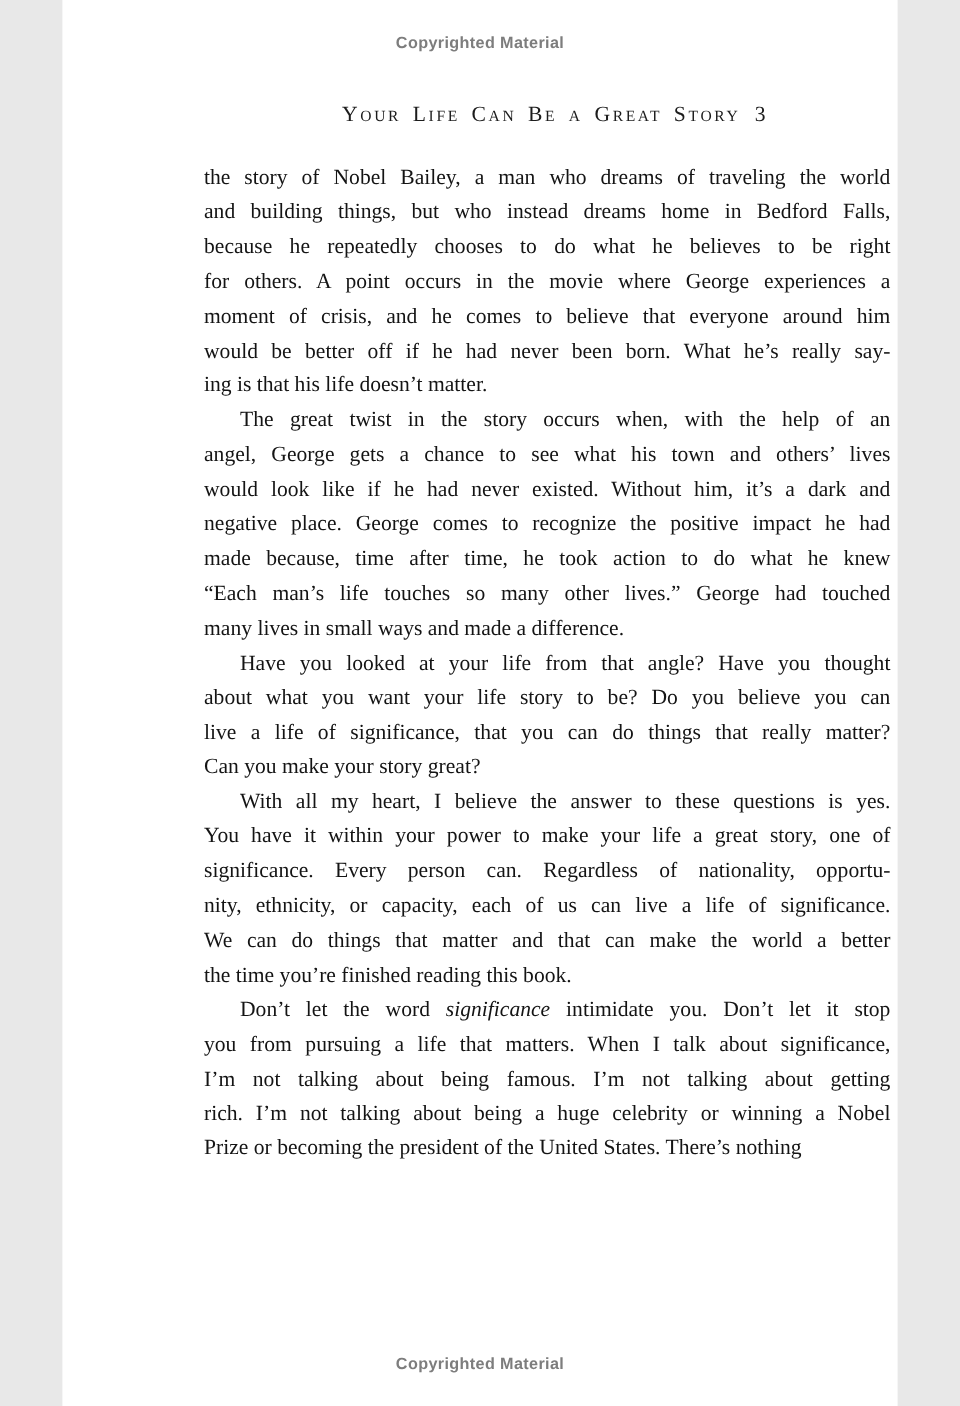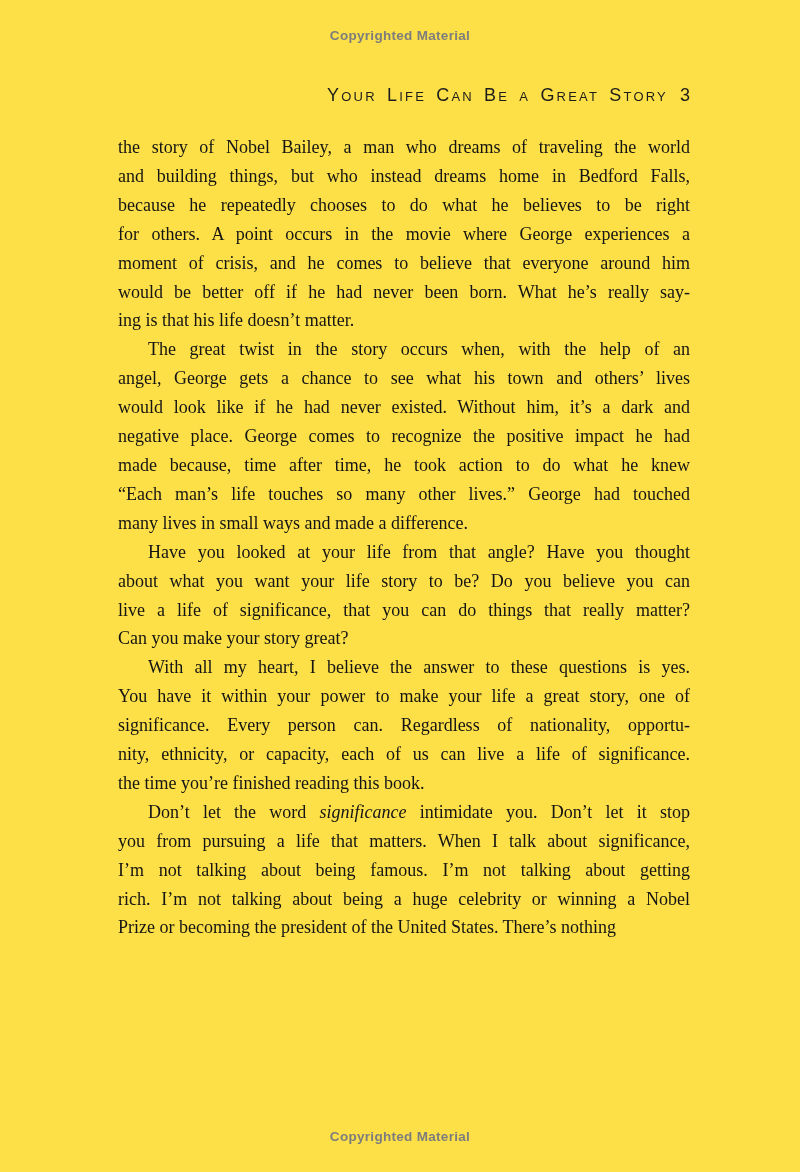--- a/index.html
+++ b/index.html
@@ -1,42 +1,42 @@
 <!DOCTYPE html>
 <html><head>
 <meta charset="utf-8">
 <style>
   html,body { margin:0; padding:0; background:#e8e8e8; }
   .page {
     position: relative;
-    width: 800px;
+    width: 696px;
     height: 1172px;
     margin: 0 auto;
-    background: #fde047;
+    background: #ffffff;
     overflow: hidden;
     font-family: "Liberation Serif", serif;
   }
   .watermark {
     position: absolute;
     left: 0;
     width: 100%;
     text-align: center;
     font-family: "Liberation Sans", sans-serif;
     font-weight: bold;
     font-size: 13.5px;
     color: #7d7d7d;
     letter-spacing: 0.3px;
   }
   .watermark.top { top: 28px; }
   .watermark.bottom { top: 1129px; }
   .running-head {
     position: absolute;
     top: 85px;
     right: 110px;
-    font-family: Liberation Sans, sans-serif;
+    font-family: Liberation Serif, serif;
     font-size: 18px;
     color: #1c1c1c;
     white-space: nowrap;
   }
   .running-head .title {
     font-variant: small-caps;
     letter-spacing: 2.2px;
     word-spacing: 3px;
   }
   .running-head .page-num {
@@ -89,20 +89,21 @@
       <div class="line"><span>“Each man’s life touches so many other lives.” George had touched</span></div>
       <div class="line para-end"><span>many lives in small ways and made a difference.</span></div>
       <div class="line indent"><span>Have you looked at your life from that angle? Have you thought</span></div>
       <div class="line"><span>about what you want your life story to be? Do you believe you can</span></div>
       <div class="line"><span>live a life of significance, that you can do things that really matter?</span></div>
       <div class="line para-end"><span>Can you make your story great?</span></div>
       <div class="line indent"><span>With all my heart, I believe the answer to these questions is yes.</span></div>
       <div class="line"><span>You have it within your power to make your life a great story, one of</span></div>
       <div class="line"><span>significance. Every person can. Regardless of nationality, opportu-</span></div>
       <div class="line"><span>nity, ethnicity, or capacity, each of us can live a life of significance.</span></div>
+      <div class="line"><span>We can do things that matter and that can make the world a better</span></div>
       <div class="line para-end"><span>the time you’re finished reading this book.</span></div>
       <div class="line indent"><span>Don’t let the word </span><span class="em">significance</span><span> intimidate you. Don’t let it stop</span></div>
       <div class="line"><span>you from pursuing a life that matters. When I talk about significance,</span></div>
       <div class="line"><span>I’m not talking about being famous. I’m not talking about getting</span></div>
       <div class="line"><span>rich. I’m not talking about being a huge celebrity or winning a Nobel</span></div>
       <div class="line para-end"><span>Prize or becoming the president of the United States. There’s nothing</span></div>
     </div>
 
   <div class="watermark bottom">Copyrighted Material</div>
 

